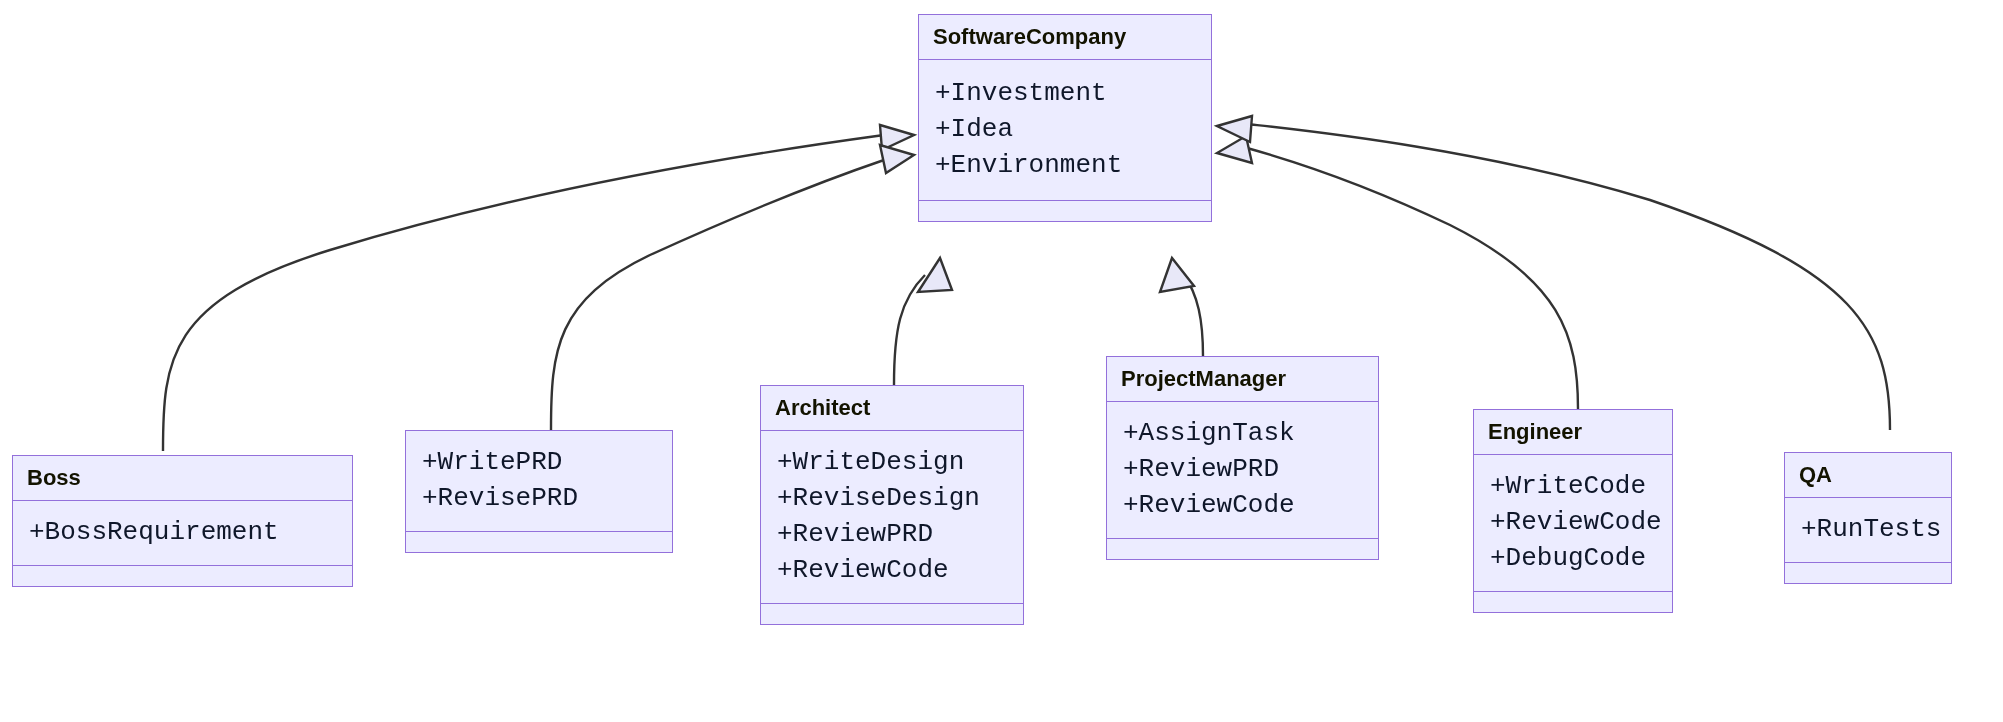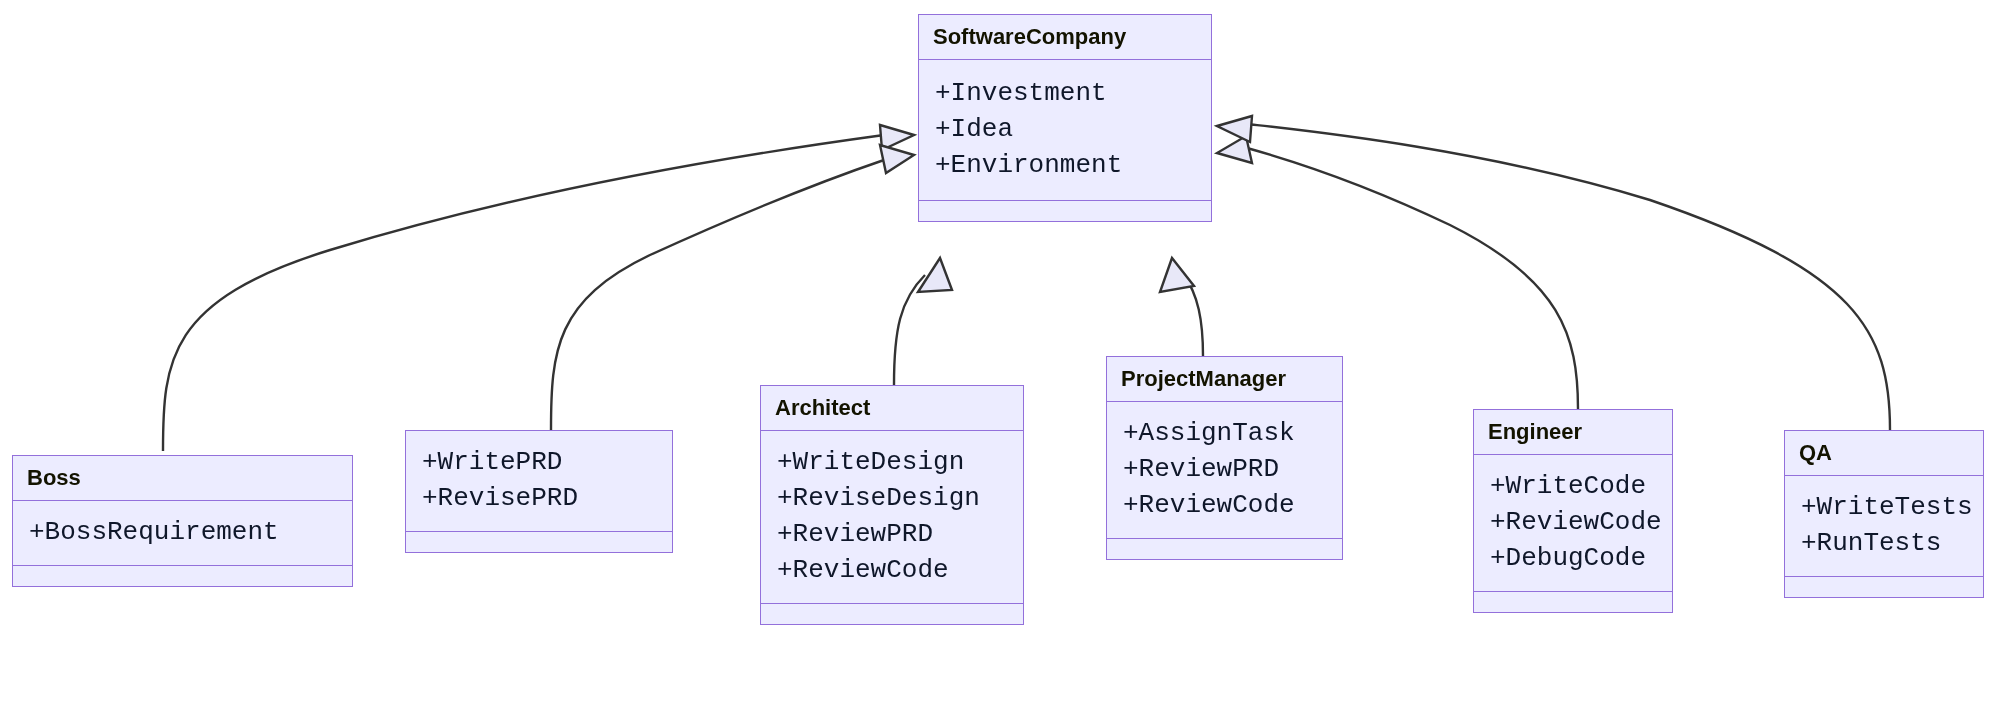--- a/index.html
+++ b/index.html
@@ -62,23 +62,23 @@
   .class-methods {
     box-sizing: border-box;
     min-height: 20px;
     height: 20px;
   }
   
   #node-SoftwareCompany { left: 918px;  top: 14px;  width: 294px; }
   #node-Boss            { left: 12px;   top: 455px; width: 341px; }
   #node-ProductManager  { left: 405px;  top: 430px; width: 268px; }
   #node-Architect       { left: 760px;  top: 385px; width: 264px; }
-  #node-ProjectManager  { left: 1106px; top: 356px; width: 237px; }
+  #node-ProjectManager  { left: 1106px; top: 356px; width: 273px; }
   #node-Engineer        { left: 1473px; top: 409px; width: 200px; }
-  #node-QA              { left: 1784px; top: 430px; width: 200px; }
+  #node-QA              { left: 1784px; top: 452px; width: 168px; }
 
   #node-SoftwareCompany .class-members { padding-top: 16px; padding-bottom: 16px; }
 </style>
 </head>
 <body>
 
 <div id="diagram-root">
 
   <svg id="edge-layer" viewBox="0 0 2003 722" width="2003" height="722" xmlns="http://www.w3.org/2000/svg">
 
@@ -166,19 +166,18 @@
       <div class="member-row">+WriteCode</div>
       <div class="member-row">+ReviewCode</div>
       <div class="member-row">+DebugCode</div>
     </div>
     <div class="class-methods"></div>
   </div>
 
   <div class="uml-class" id="node-QA">
     <div class="class-title">QA</div>
     <div class="class-members">
-      <div class="member-row">+WriteTests</div>
       <div class="member-row">+RunTests</div>
     </div>
     <div class="class-methods"></div>
   </div>
 
 </div>
 
 </body></html>

